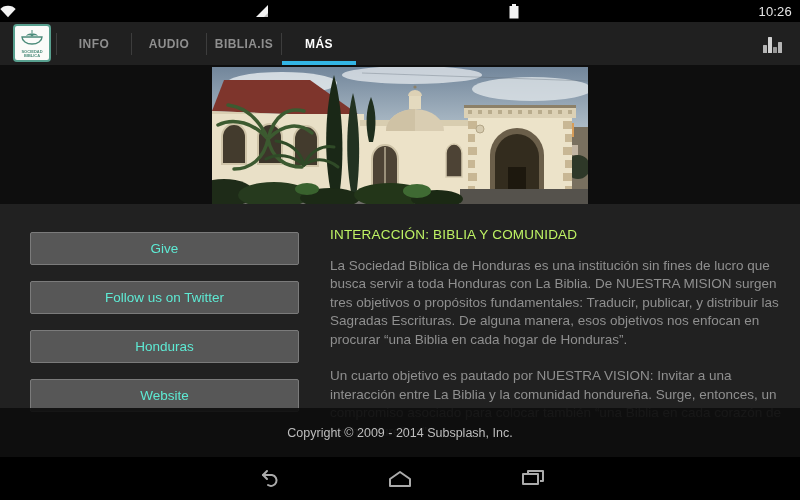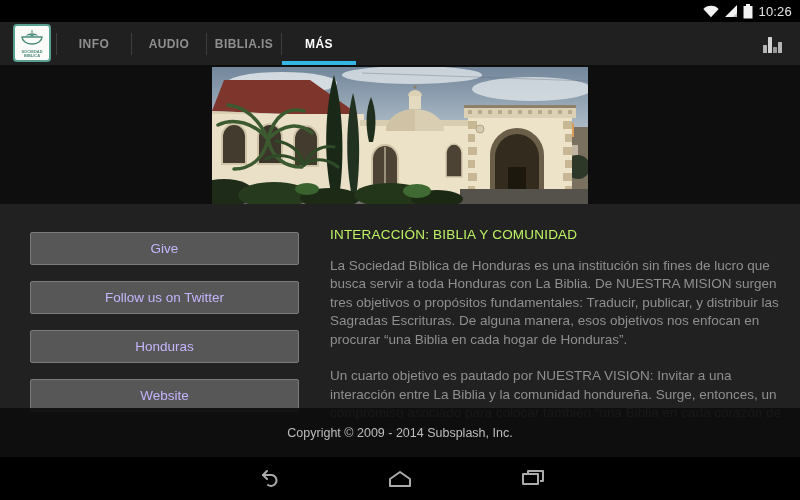--- a/index.html
+++ b/index.html
@@ -2,21 +2,21 @@
 <html><head>
 <meta charset="utf-8">
 <style>
   * { margin:0; padding:0; box-sizing:border-box; }
   html,body { background:#000; }
   body { font-family:"Liberation Sans", sans-serif; }
   .screen { position:relative; width:800px; height:500px; overflow:hidden; background:#212121; }
 
   
   .status-bar { position:absolute; top:0; left:0; width:800px; height:22px; background:#000;
-    display:flex; align-items:center; justify-content:flex-end; padding-right:8px; gap:5px; }
+    display:flex; align-items:center; justify-content:space-between; padding-right:8px; gap:5px; }
   .status-time { color:#e6e6e6; font-size:13px; letter-spacing:.2px; }
   .sicon { display:flex; align-items:flex-end; }
 
   
   .nav-bar { position:absolute; top:22px; left:0; width:800px; height:43px; background:#202020; }
   .app-logo { position:absolute; left:13px; top:2px; width:38px; height:38px; background:#fbfbf9;
     border:2px solid #58a08f; border-radius:4px; display:flex; flex-direction:column; align-items:center; justify-content:center; }
   .app-logo-text { font-size:4px; color:#4b8b7a; font-weight:bold; text-align:center; line-height:4px; letter-spacing:0; }
   .tabs { position:absolute; left:56px; top:0; height:43px; display:flex; align-items:stretch; }
   .tab { width:74px; display:flex; align-items:center; justify-content:center; color:#8f8f8f;
@@ -29,21 +29,21 @@
 
   
   .hero { position:absolute; top:65px; left:0; width:800px; height:139px; background:#0e0e0e; }
   .hero-photo { position:absolute; left:212px; top:2px; width:376px; height:137px; display:block; }
 
   
   .content { position:absolute; top:204px; left:0; width:800px; height:253px; background:#212121; }
 
   .btn-col { position:absolute; left:30px; top:28px; width:269px; }
   .gbtn { height:33px; margin-bottom:16px; background:#575757; border:1px solid #7b7b7b; border-radius:2px;
-    color:#c4b5fd; font-size:13.5px; display:flex; align-items:center; justify-content:center; cursor:pointer; }
+    color:#5eead4; font-size:13.5px; display:flex; align-items:center; justify-content:center; cursor:pointer; }
 
   .article { position:absolute; left:330px; top:22px; width:462px; color:#8f8f8f; font-size:13.5px; line-height:18.5px; }
   .article h2 { font-size:13.5px; font-weight:normal; color:#bef264; letter-spacing:.2px; margin-bottom:12px; }
   .article p { margin-bottom:18px; }
 
   
   .footer { position:absolute; left:0; top:408px; width:800px; height:49px; background:rgba(13,13,13,0.92);
     display:flex; flex-direction:column; align-items:center; justify-content:center; gap:1px; z-index:5; }
   .footer-line1 { color:#cfcfcf; font-size:12.5px; }
   .footer-line2 { color:#bdbdbd; font-size:12.5px; }

